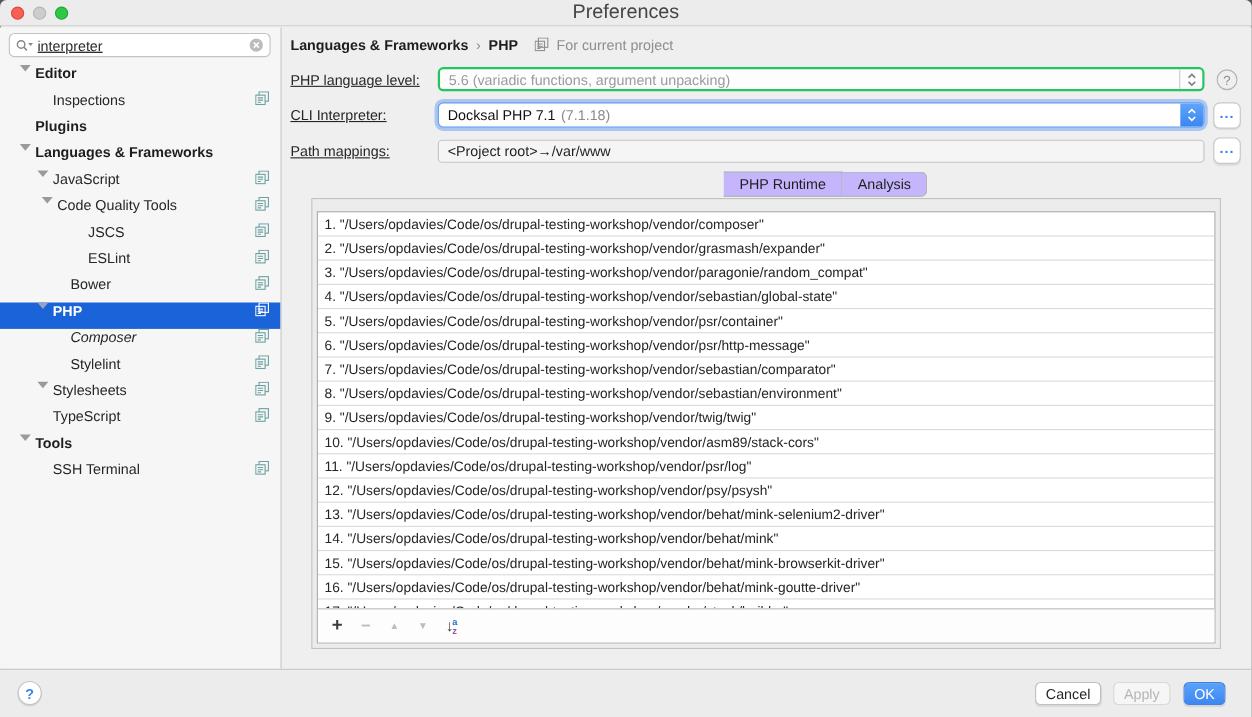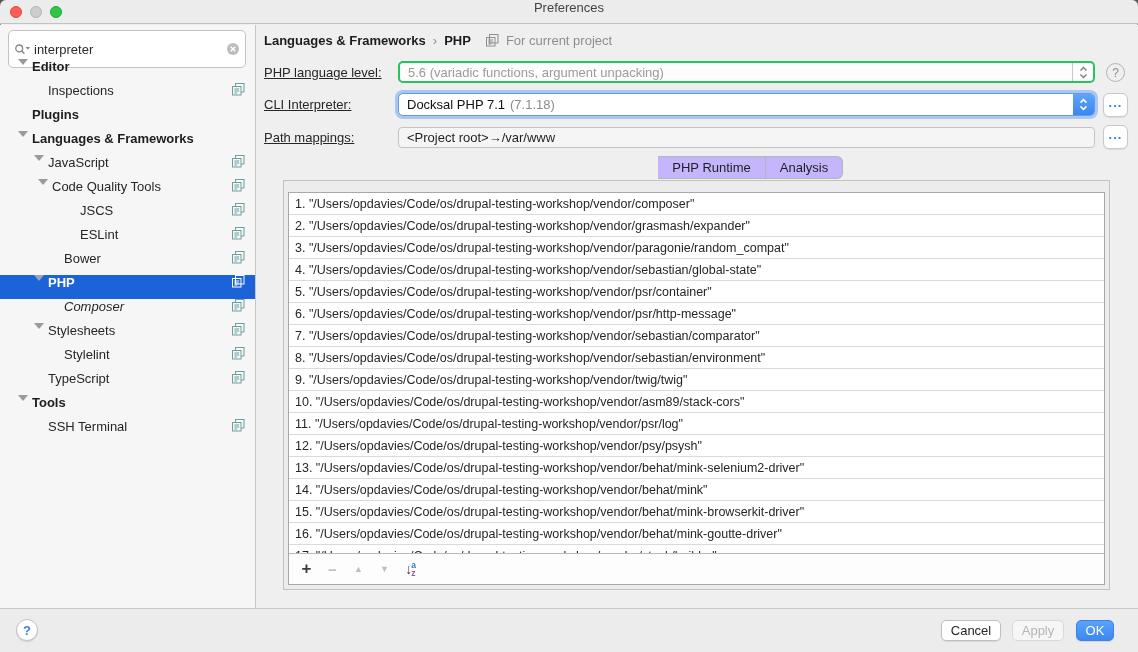--- a/index.html
+++ b/index.html
@@ -7,26 +7,26 @@
   .window{position:relative;width:1138px;height:652px;background:#efefef;overflow:hidden;
           border-radius:6px 6px 0 0;box-shadow:inset 0 0 0 1px #8e8e8e;}
   
   .titlebar{position:absolute;top:0;left:0;right:0;height:24px;background:#ececec;
             border-bottom:1px solid #c2c2c2;border-radius:6px 6px 0 0;}
   .lights{position:absolute;left:10px;top:6px;display:flex;gap:8px;}
   .light{width:12px;height:12px;border-radius:50%;}
   .light.close{background:#f95f57;border:1px solid #e0443c;}
   .light.minimize{background:#cdcdcb;border:1px solid #b5b5b3;}
   .light.zoom{background:#2ec944;border:1px solid #23a433;}
-  .win-title{position:absolute;left:0;right:0;top:0;text-align:center;font-size:13px;color:#444;}
+  .win-title{position:absolute;left:0;right:0;top:0;text-align:center;font-size:18px;color:#444;}
   
   .sidebar{position:absolute;top:25px;left:0;bottom:44px;width:256px;background:#f6f6f6;
            border-right:1px solid #c6c6c6;}
-  .searchbox{position:absolute;top:5px;left:8px;width:238px;height:38px;background:#fff;
-             border:1px solid #c3c3c3;border-radius:5px;display:flex;align-items:center;padding:0 5px;}
+  .searchbox{position:absolute;top:5px;left:8px;width:238px;height:22px;background:#fff;
+             border:1px solid #c3c3c3;border-radius:5px;display:flex;align-items:center;padding:0 5px;text-decoration:underline;}
   .searchbox input{flex:1;border:none;outline:none;font-size:13px;color:#2b2b2b;background:transparent;min-width:0;padding:0 3px;}
   .tree{position:absolute;top:34px;left:0;right:0;bottom:0;overflow:hidden;}
   .tree-row{height:24px;display:flex;align-items:flex-start;font-size:13px;color:#262626;cursor:default;}
   .tree-row.sel{background:#1b63d8;color:#fff;}
   .tree-row .tri{width:18px;flex:0 0 18px;display:flex;align-items:center;justify-content:center;}
   .tri-shape{width:0;height:0;border-left:5px solid transparent;border-right:5px solid transparent;
              border-top:6px solid #9a9a9a;}
   .tree-row.sel .tri-shape{border-top-color:#96a4be;}
   .tree-row .lbl{flex:1;white-space:nowrap;overflow:hidden;}
   .tree-row .lbl.bold{font-weight:bold;color:#1d1d1d;}
@@ -242,38 +242,38 @@
           <span class="badge">
             <svg width="13" height="13" viewBox="0 0 13 13">
               <rect x="3.5" y="0.5" width="8.5" height="8.5" fill="none" stroke="#6ba0a0"></rect>
               <rect x="0.5" y="3.5" width="8.5" height="8.5" fill="#f6f6f6" stroke="#6ba0a0"></rect>
               <line x1="2.3" y1="6" x2="7.2" y2="6" stroke="#6ba0a0"></line>
               <line x1="2.3" y1="8" x2="7.2" y2="8" stroke="#6ba0a0"></line>
               <line x1="2.3" y1="10" x2="5.2" y2="10" stroke="#6ba0a0"></line>
             </svg>
           </span>
         </div>
+        <div class="tree-row" style="padding-left: 46px;">
+          <span class="tri"></span>
+          <span class="lbl">Stylelint</span>
+          <span class="badge">
+            <svg width="13" height="13" viewBox="0 0 13 13">
+              <rect x="3.5" y="0.5" width="8.5" height="8.5" fill="none" stroke="#6ba0a0"></rect>
+              <rect x="0.5" y="3.5" width="8.5" height="8.5" fill="#f6f6f6" stroke="#6ba0a0"></rect>
+              <line x1="2.3" y1="6" x2="7.2" y2="6" stroke="#6ba0a0"></line>
+              <line x1="2.3" y1="8" x2="7.2" y2="8" stroke="#6ba0a0"></line>
+              <line x1="2.3" y1="10" x2="5.2" y2="10" stroke="#6ba0a0"></line>
+            </svg>
+          </span>
+        </div>
         <div class="tree-row" style="padding-left: 30px;">
           <span class="tri">
             <span class="tri-shape"></span>
           </span>
           <span class="lbl">Stylesheets</span>
-          <span class="badge">
-            <svg width="13" height="13" viewBox="0 0 13 13">
-              <rect x="3.5" y="0.5" width="8.5" height="8.5" fill="none" stroke="#6ba0a0"></rect>
-              <rect x="0.5" y="3.5" width="8.5" height="8.5" fill="#f6f6f6" stroke="#6ba0a0"></rect>
-              <line x1="2.3" y1="6" x2="7.2" y2="6" stroke="#6ba0a0"></line>
-              <line x1="2.3" y1="8" x2="7.2" y2="8" stroke="#6ba0a0"></line>
-              <line x1="2.3" y1="10" x2="5.2" y2="10" stroke="#6ba0a0"></line>
-            </svg>
-          </span>
-        </div>
-        <div class="tree-row" style="padding-left: 46px;">
-          <span class="tri"></span>
-          <span class="lbl">Stylelint</span>
           <span class="badge">
             <svg width="13" height="13" viewBox="0 0 13 13">
               <rect x="3.5" y="0.5" width="8.5" height="8.5" fill="none" stroke="#6ba0a0"></rect>
               <rect x="0.5" y="3.5" width="8.5" height="8.5" fill="#f6f6f6" stroke="#6ba0a0"></rect>
               <line x1="2.3" y1="6" x2="7.2" y2="6" stroke="#6ba0a0"></line>
               <line x1="2.3" y1="8" x2="7.2" y2="8" stroke="#6ba0a0"></line>
               <line x1="2.3" y1="10" x2="5.2" y2="10" stroke="#6ba0a0"></line>
             </svg>
           </span>
         </div>

